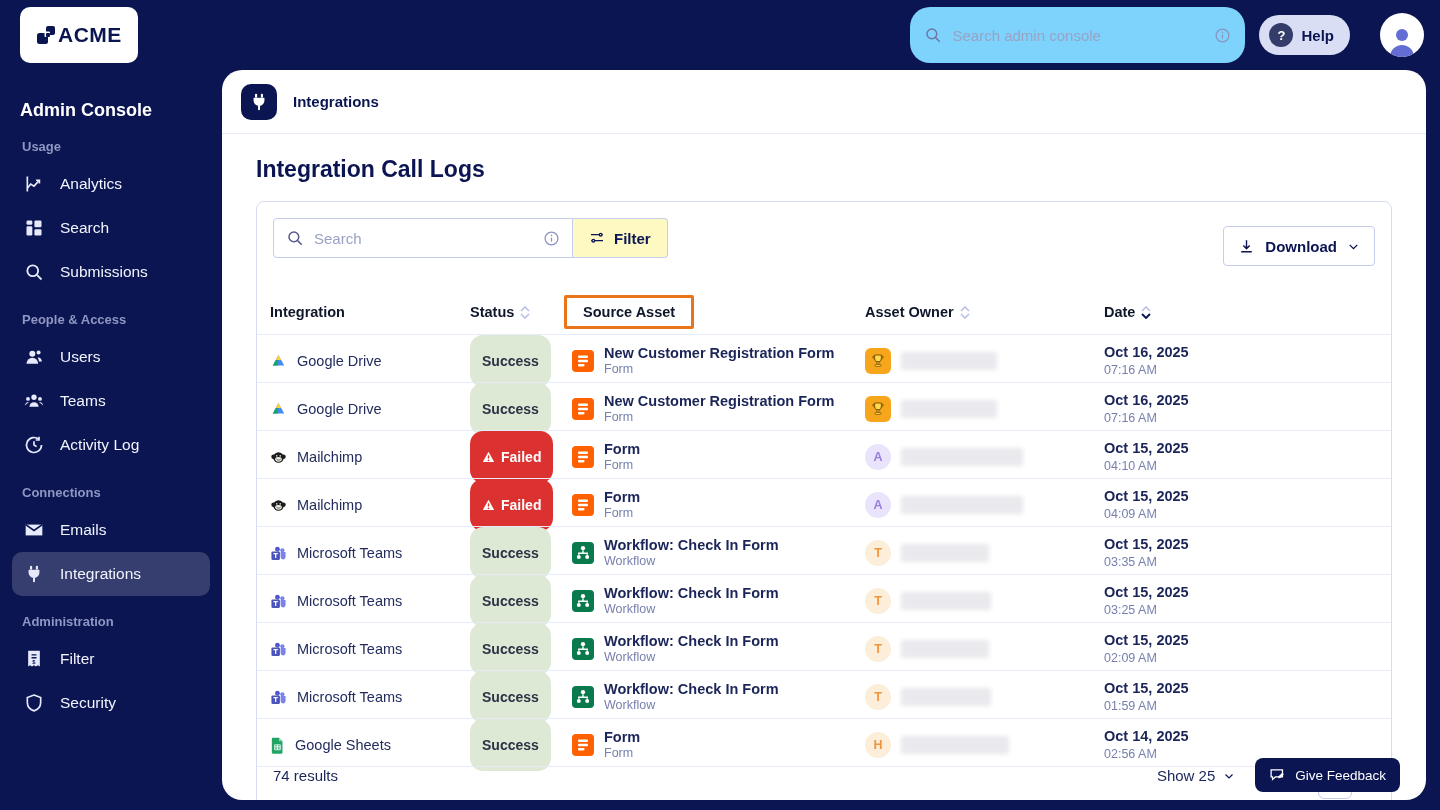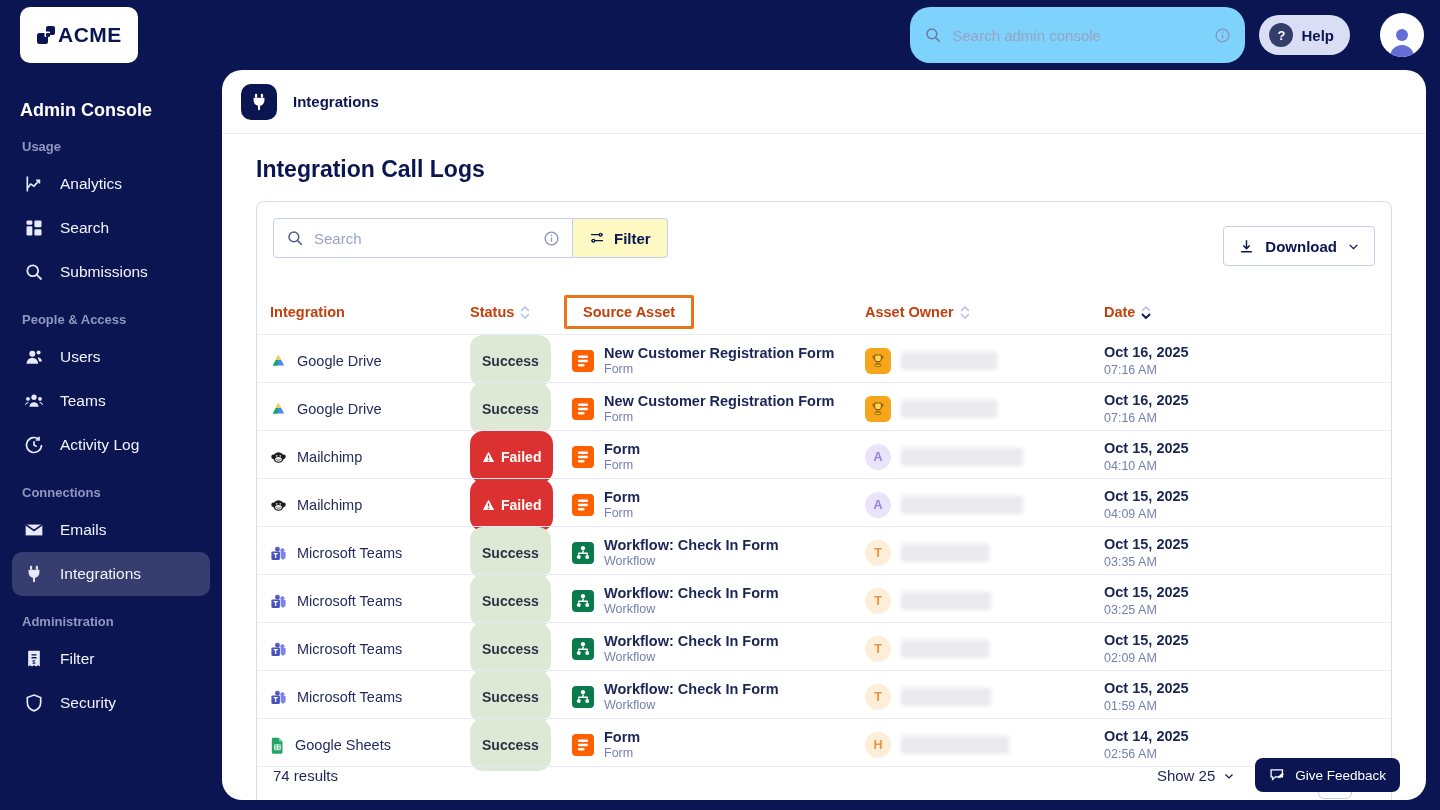--- a/index.html
+++ b/index.html
@@ -89,21 +89,21 @@
     height:40px; border:1px solid #c6cdec; border-radius:4px; background:#fff;
     display:flex; align-items:center; gap:10px; padding:0 14px; cursor:pointer;
     font-size:15px; font-weight:bold; color:#0a1551;
   }
 
   
   .thead {
     display:grid; grid-template-columns:200px 102px 293px 239px 1fr;
     padding:0 13px; height:44px; align-items:center;
   }
-  .th { display:flex; align-items:center; gap:6px; font-size:14.5px; font-weight:bold; color:#c2410c; }
+  .th { display:flex; align-items:center; gap:6px; font-size:14.5px; font-weight:bold; color:#0f172a; }
   .sort-ic { display:flex; flex-direction:column; gap:1px; }
   .sort-ic svg { color:#b8c0e8; }
   .sort-ic svg.active { color:#0a1551; }
   .th-highlight {
     border:3px solid #e8751a; border-radius:2px; padding:6px 16px; margin-left:-8px;
     display:inline-flex; align-items:center;
   }
   .tbody { display:flex; flex-direction:column; }
   .trow {
     display:grid; grid-template-columns:200px 102px 293px 239px 1fr;

